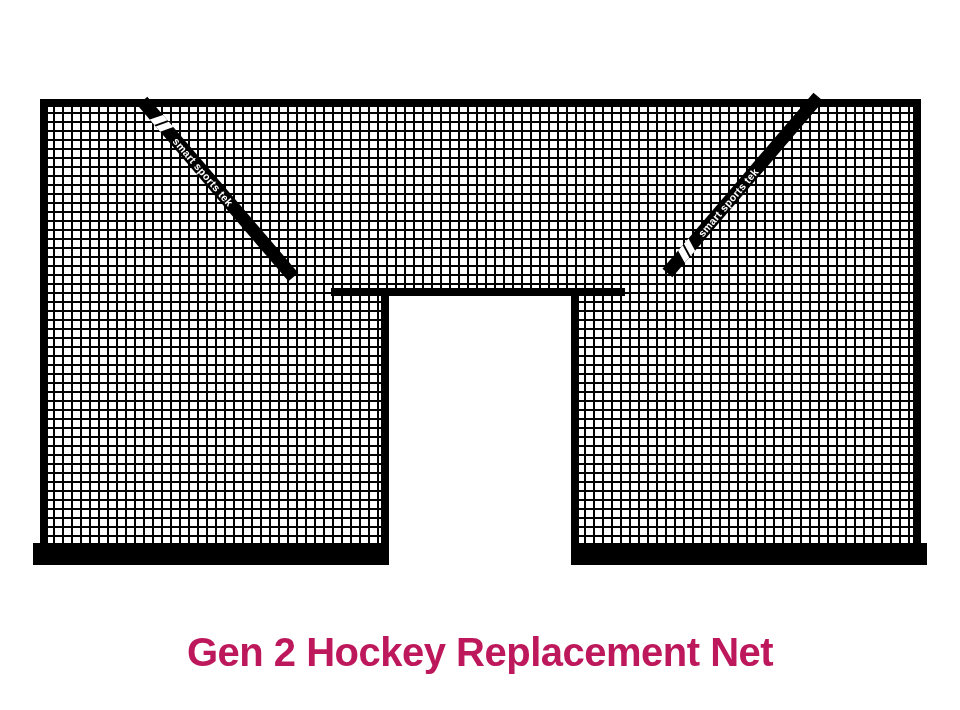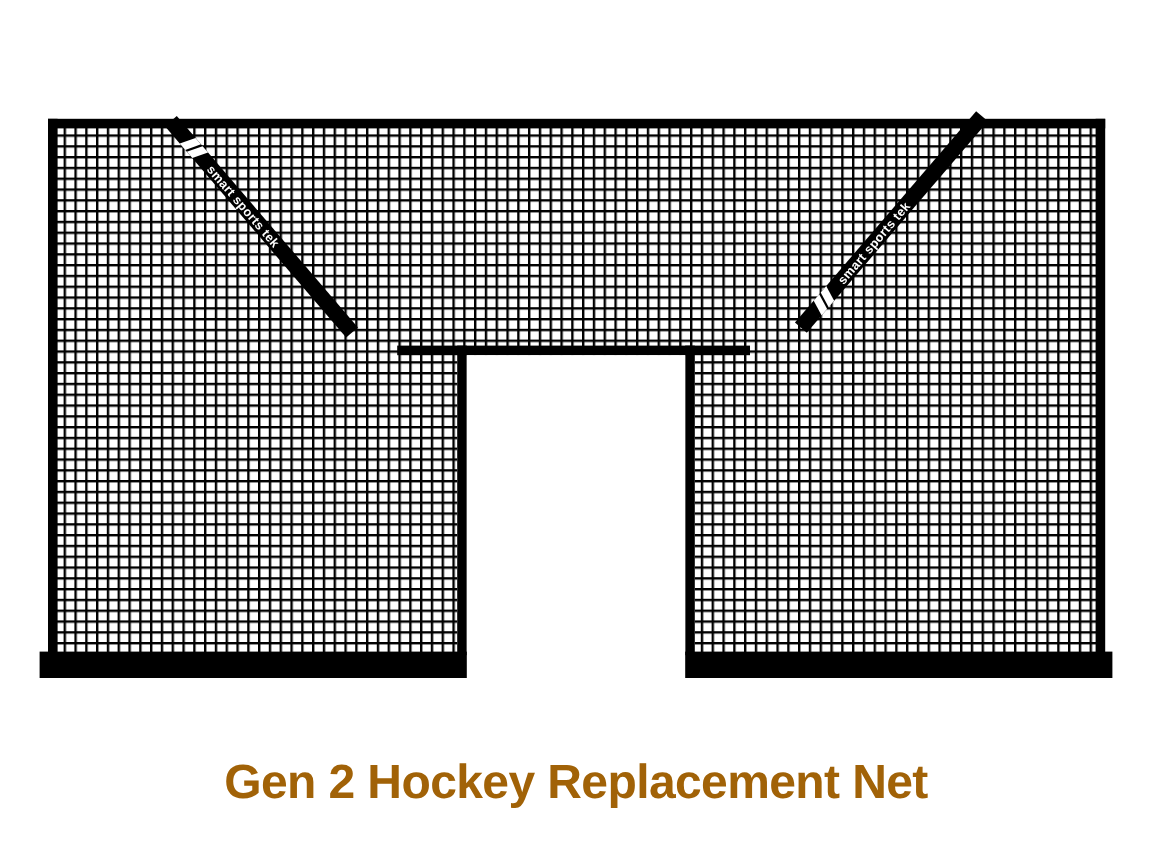--- a/index.html
+++ b/index.html
@@ -4,21 +4,21 @@
 <style>
   html, body { margin: 0; padding: 0; background: #ffffff; }
   body { width: 960px; height: 710px; position: relative; overflow: hidden; }
   .stage { position: absolute; left: 0; top: 0; width: 960px; height: 710px; }
   svg.net { position: absolute; left: 0; top: 0; }
   .caption {
     position: absolute; left: 0; top: 630px; width: 960px;
     text-align: center;
     font-family: "Liberation Sans", sans-serif;
     font-weight: bold; font-size: 40px; letter-spacing: -0.5px;
-    color: #a16207;
+    color: #be185d;
   }
   .stick-label {
     font-family: "Liberation Sans", sans-serif;
     font-weight: bold; font-size: 10.5px; fill: #ffffff;
     letter-spacing: 0.3px;
   }
 </style>
 </head>
 <body>
 

